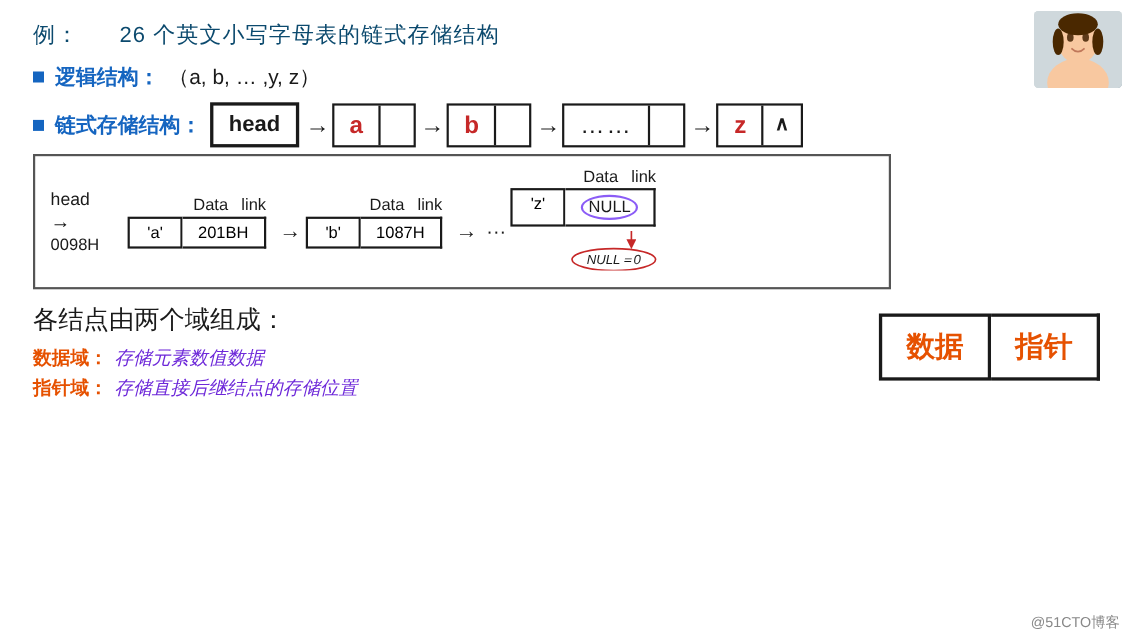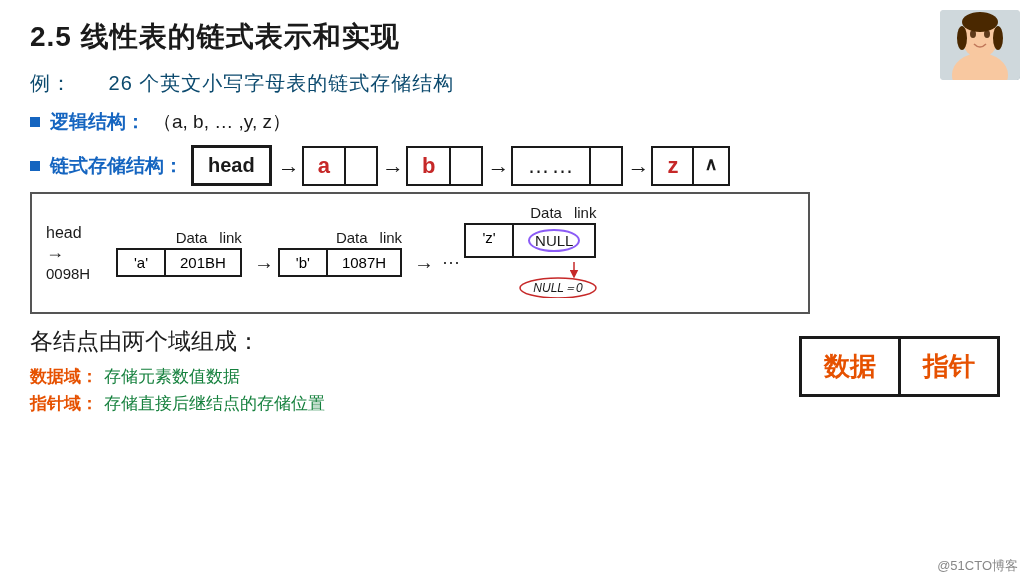--- a/index.html
+++ b/index.html
@@ -235,21 +235,22 @@
 
     .domain-label {
       font-size: 17px;
       color: #e65100;
       font-weight: bold;
       margin-right: 6px;
     }
 
     .domain-desc {
       font-size: 17px;
-      color: #15803d;
+      color: #6d28d9;
+      font-style: italic;
     }
 
     .bottom-right {
       display: flex;
       align-items: center;
       margin-left: 40px;
       margin-top: 10px;
     }
 
     .data-box {
@@ -335,21 +336,20 @@
         <ellipse cx="47" cy="24" rx="3" ry="4" fill="#5d3a1a"></ellipse>
         <path d="M34 34 Q40 40 46 34" stroke="#c0785a" stroke-width="1.5" fill="none"></path>
 
         <ellipse cx="40" cy="12" rx="18" ry="10" fill="#4a2800"></ellipse>
         <ellipse cx="22" cy="28" rx="5" ry="12" fill="#4a2800"></ellipse>
         <ellipse cx="58" cy="28" rx="5" ry="12" fill="#4a2800"></ellipse>
       </svg>
     </div>
   </div>
 
-  <div class="title">2.5 线性表的链式表示和实现</div>
 
   <div class="example-line">
     <span style="margin-right:30px;">例：</span>
     <span>26 个英文小写字母表的链式存储结构</span>
   </div>
 
   <div class="bullet-row">
     <div class="bullet-square"></div>
     <span class="bullet-label">逻辑结构：</span>
     <span class="logic-content">（a, b,  … ,y, z）</span>

